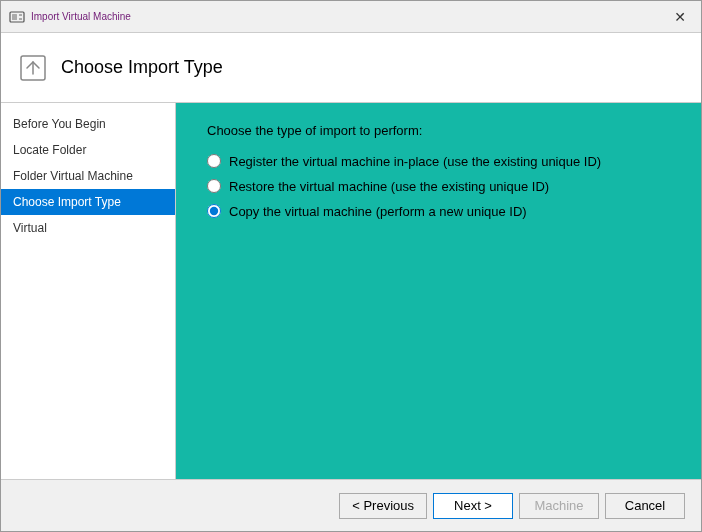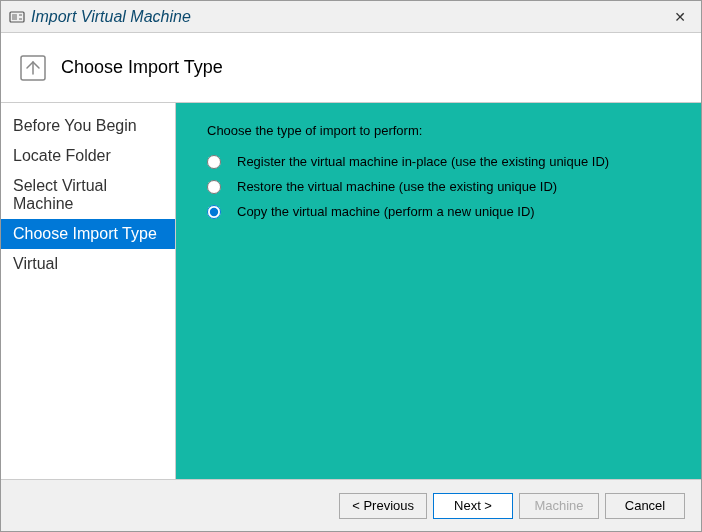--- a/index.html
+++ b/index.html
@@ -34,23 +34,22 @@
     .title-bar-icon {
       width: 16px;
       height: 16px;
       margin-right: 6px;
       display: flex;
       align-items: center;
       justify-content: center;
     }
     .title-bar-text {
       flex: 1;
-      font-size: 16px;
-      color: #0c4a6e;
-      font-style: italic;
+      font-size: 10px;
+      color: #701a75;
     }
     .title-bar-close {
       width: 26px;
       height: 20px;
       display: flex;
       align-items: center;
       justify-content: center;
       cursor: pointer;
       font-size: 14px;
       color: #333;
@@ -87,21 +86,21 @@
       width: 175px;
       background: white;
       border-right: 1px solid #ccc;
       padding: 8px 0;
       flex-shrink: 0;
     }
     .sidebar-item {
       padding: 6px 12px;
       cursor: pointer;
       color: #333;
-      font-size: 16px;
+      font-size: 12px;
     }
     .sidebar-item.active {
       background: #0078d7;
       color: white;
     }
     .main {
       flex: 1;
       background: #14b8a6;
       padding: 20px 31px;
       overflow-y: auto;
@@ -111,22 +110,21 @@
       color: #000;
       margin-bottom: 16px;
     }
     .radio-group {
       display: flex;
       flex-direction: column;
       gap: 10px;
     }
     .radio-item {
       display: flex;
-      align-items: center;
-      gap: 16px;
+      gap: 8px;
       cursor: pointer;
       font-size: 13px;
       color: #000;
     }
     .radio-item input[type="radio"] {
       width: 14px;
       height: 14px;
       cursor: pointer;
       accent-color: #0078d7;
     }
@@ -194,21 +192,21 @@
   <div class="content">
 
     <div class="sidebar">
       <div class="sidebar-item">
         <span>Before You Begin</span>
       </div>
       <div class="sidebar-item">
         <span>Locate Folder</span>
       </div>
       <div class="sidebar-item">
-        <span>Select Virtual Machine</span>
+        <span>Folder Virtual Machine</span>
       </div>
       <div class="sidebar-item active">
         <span>Choose Import Type</span>
       </div>
       <div class="sidebar-item">
         <span>Virtual</span>
       </div>
     </div>
 
     <div class="main">

